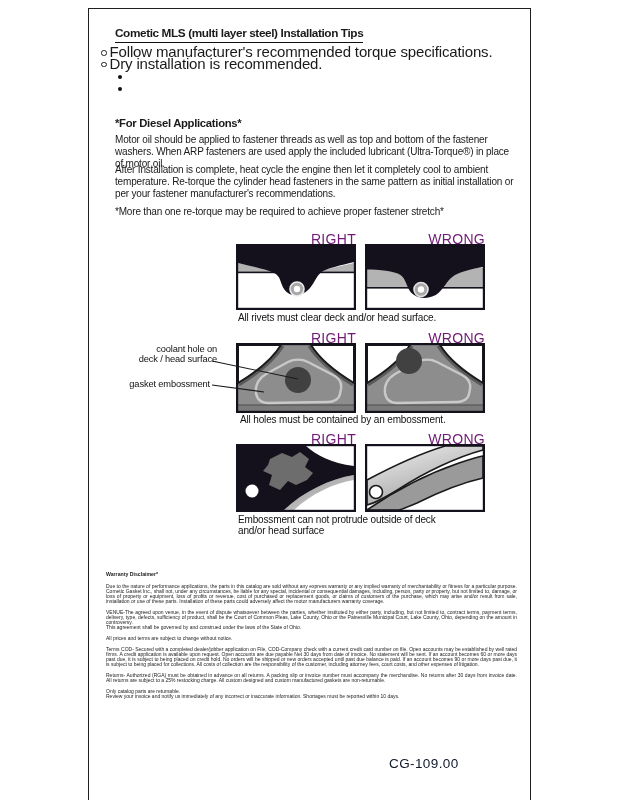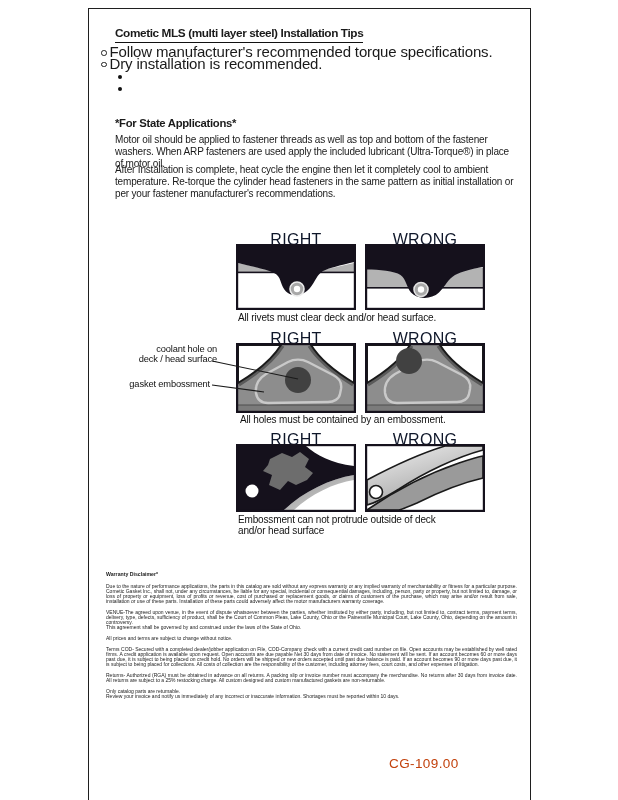--- a/index.html
+++ b/index.html
@@ -25,58 +25,59 @@
             margin-right:3px;position:relative;top:-1.5px;}
 
   
   #diesel-heading{position:absolute;left:115px;top:117px;font-size:11.3px;font-weight:bold;letter-spacing:-0.3px;}
   .para{position:absolute;left:115px;width:400px;font-size:10px;line-height:12.2px;letter-spacing:-0.18px;}
   #diesel-para1{top:134px;}
   #diesel-para2{top:164px;}
   #retorque-note{top:206px;}
 
   
-  .rw-label{position:absolute;width:120px;text-align:center;font-size:16px;letter-spacing:0.3px;color:#0f172a;}
+  .rw-label{position:absolute;width:120px;text-align:right;font-size:14px;letter-spacing:0.3px;color:#701a75;}
   .panel{position:absolute;width:120px;}
   .panel svg{display:block;}
   .caption{position:absolute;left:238px;font-size:10px;letter-spacing:-0.15px;color:#111;}
   .callout{position:absolute;left:90px;width:120px;text-align:right;font-size:9.3px;
            letter-spacing:-0.15px;line-height:10.4px;color:#111;}
   #leader-overlay{position:absolute;left:205px;top:355px;z-index:5;pointer-events:none;}
 
   
   #legal{position:absolute;left:106px;top:572px;width:411px;font-size:5px;line-height:5px;
          letter-spacing:0;color:#222;text-align:justify;}
   #legal .lp{margin:0 0 6px 0;}
   #legal .tight{margin:0;}
   #legal-heading{font-weight:bold;margin:0 0 7px 0;font-size:5.2px;}
 
-  #doc-code{position:absolute;left:389px;top:756px;font-size:13.5px;letter-spacing:0.4px;color:#c2410c;}
+  #doc-code{position:absolute;left:389px;top:756px;font-size:13.5px;letter-spacing:0.4px;color:#0f172a;}
 </style>
 </head>
 <body>
 
 <div id="page">
 
   <div class="frame" id="frame-top"></div>
   <div class="frame" id="frame-left"></div>
   <div class="frame" id="frame-right"></div>
 
   <div id="title">Cometic MLS (multi layer steel) Installation Tips</div>
 
   <div id="tips">
     <div class="bullet-row"><span class="o-bullet"></span><span>Follow manufacturer's recommended torque specifications.</span></div>
     <div class="bullet-row"><span class="o-bullet"></span><span>Dry installation is recommended.</span></div>
     <div class="bullet-row sub"><span class="f-bullet"></span></div>
     <div class="bullet-row sub"><span class="f-bullet"></span></div>
   </div>
 
-  <div id="diesel-heading">*For State Applications*</div>
+  <div id="diesel-heading">*For Diesel Applications*</div>
   <div class="para" id="diesel-para1">Motor oil should be applied to fastener threads as well as top and bottom of the fastener washers. When ARP fasteners are used apply the included lubricant (Ultra-Torque®) in place of motor oil.</div>
   <div class="para" id="diesel-para2">After Installation is complete, heat cycle the engine then let it completely cool to ambient temperature. Re-torque the cylinder head fasteners in the same pattern as initial installation or per your fastener manufacturer's recommendations.</div>
+  <div class="para" id="retorque-note">*More than one re-torque may be required to achieve proper fastener stretch*</div>
 
   <div class="rw-label" style="left:236px;top:231px;">RIGHT</div>
   <div class="rw-label" style="left:365px;top:231px;">WRONG</div>
 
   <div class="panel" style="left:236px;top:244px;">
     <svg width="120" height="66" viewBox="0 0 120 66">
       <rect width="120" height="66" fill="#ffffff"></rect>
       <polygon points="2,19 44,28.5 2,28.5" fill="#b3b3b3"></polygon>
       <polygon points="118,19 76,28.5 118,28.5" fill="#b3b3b3"></polygon>
       <rect x="2" y="27.6" width="116" height="1.6" fill="#15111c"></rect>

